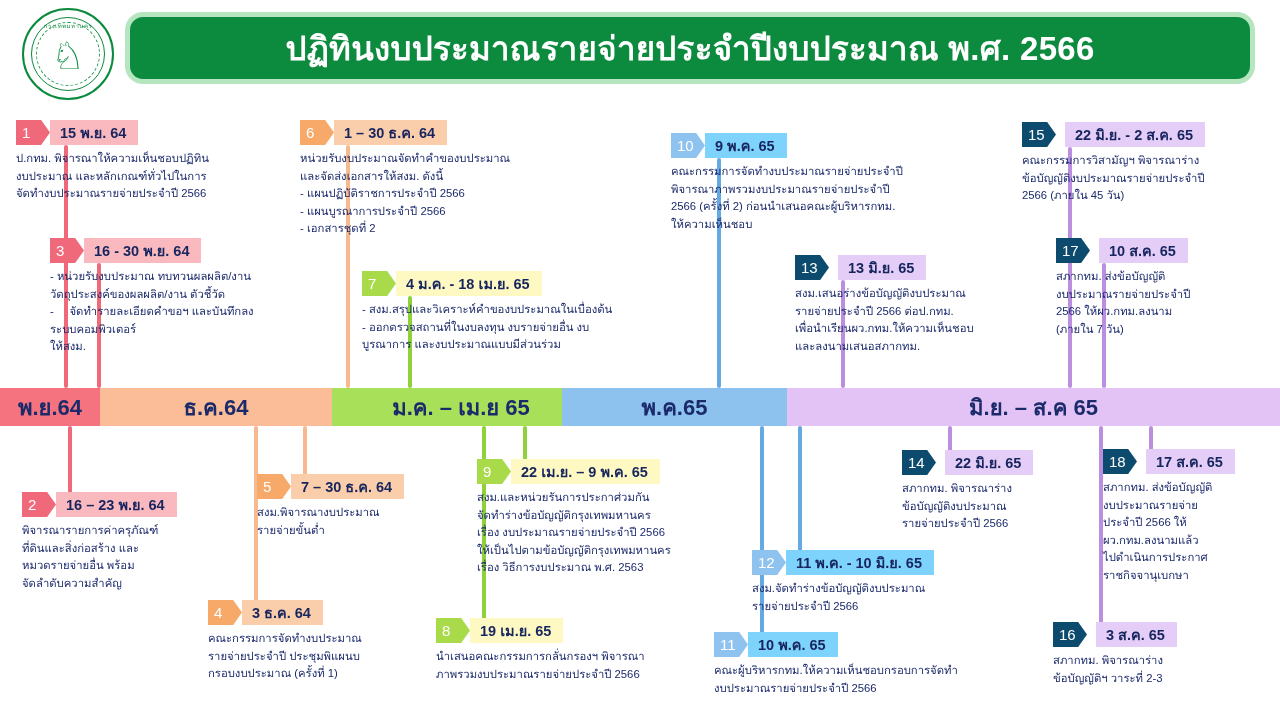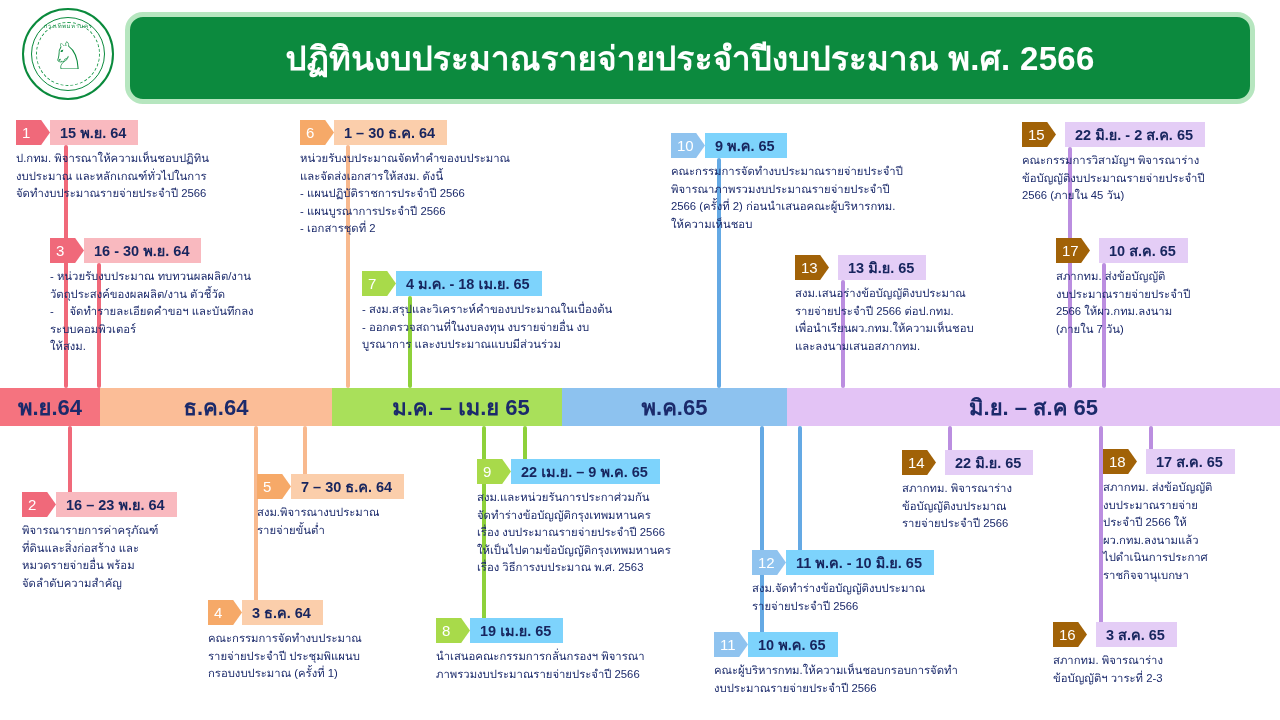--- a/index.html
+++ b/index.html
@@ -32,21 +32,21 @@
   .seal .figure{
     position:absolute;left:50%;top:52%;transform:translate(-50%,-50%);
     font-size:38px;line-height:1;color:#0a8a3c;
   }
   .seal .toptxt{
     position:absolute;left:50%;top:11px;transform:translateX(-50%);
     font-size:6px;color:#0a8a3c;white-space:nowrap;letter-spacing:.5px;
   }
 
   .title-bar{
-    position:absolute;left:125px;top:12px;width:1130px;height:92px;
+    position:absolute;left:125px;top:12px;width:1130px;height:72px;
     background:#0c8a3e;
     border:5px solid #b6e6bf;
     border-radius:18px;
     box-sizing:border-box;
     display:flex;align-items:center;justify-content:center;
   }
   .title-bar h1{
     margin:0;
     font-size:33px;
     font-weight:bold;
@@ -92,28 +92,28 @@
   
   .c-red .numtag{background:#f0697a;}
   .c-red .chiplabel{background:#f9b9bf;}
   .c-red-stem{background:#f0697a;}
 
   .c-orange .numtag{background:#f6a968;}
   .c-orange .chiplabel{background:#fbceab;}
   .c-orange-stem{background:#f8b98e;}
 
   .c-green .numtag{background:#a8da4a;}
-  .c-green .chiplabel{background:#7dd3fc;}
+  .c-green .chiplabel{background:#fef9c3;}
   .c-green-stem{background:#8ed13a;}
 
   .c-blue .numtag{background:#8fc3ef;}
   .c-blue .chiplabel{background:#7dd3fc;}
   .c-blue-stem{background:#64a9e4;}
 
-  .c-purple .numtag{background:#a16207;}
+  .c-purple .numtag{background:#0c4a6e;}
   .c-purple .chiplabel{background:#e4cdf6;margin-left:9px;}
   .c-purple-stem{background:#bb8ee0;}
 </style>
 </head>
 <body>
 
 <div id="stage">
 
   <div class="seal">
     <div class="ring2"></div>

